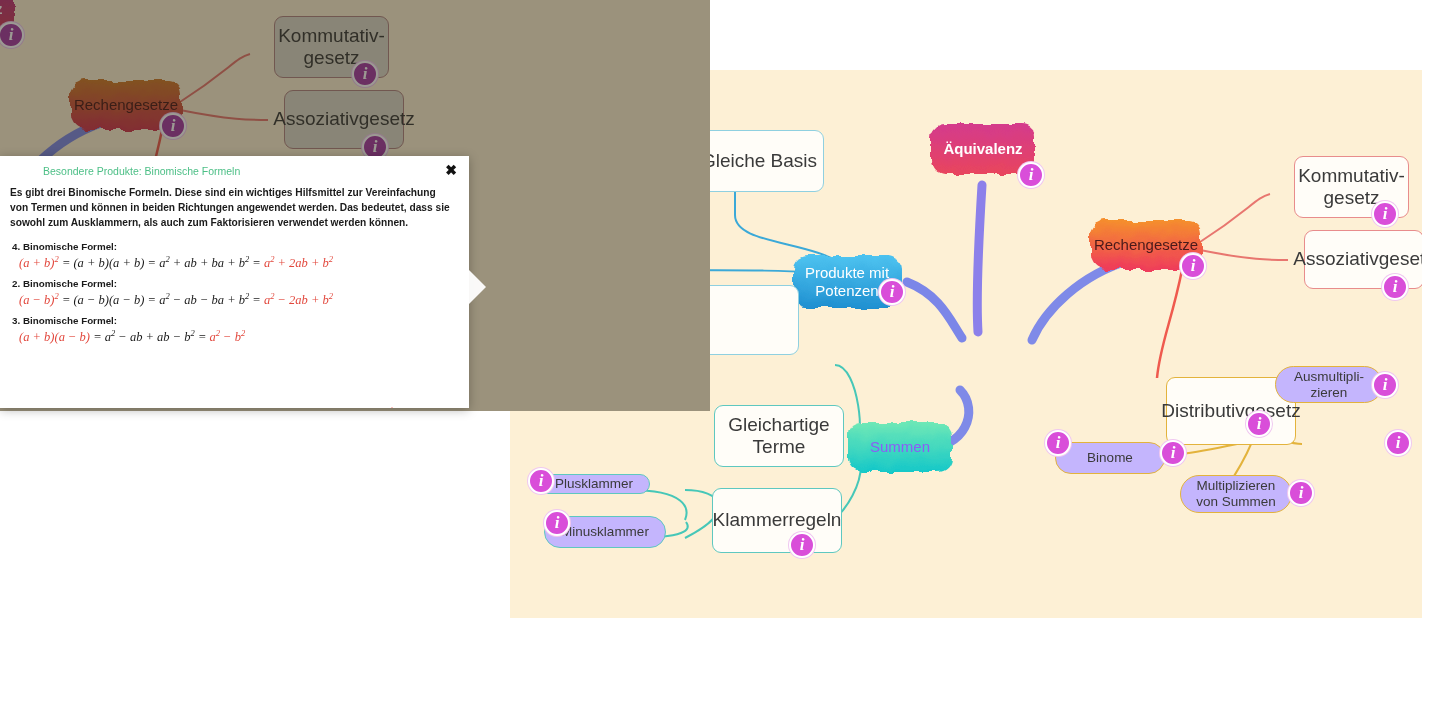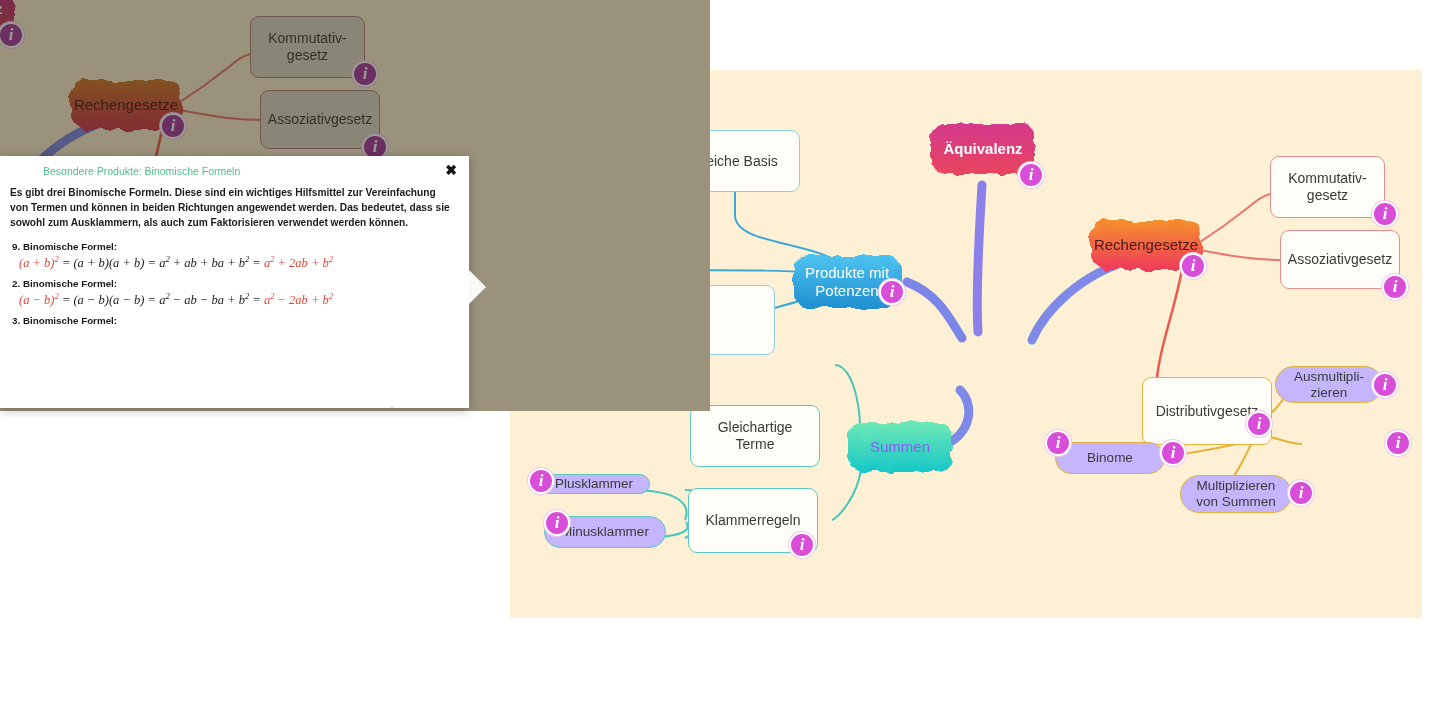--- a/index.html
+++ b/index.html
@@ -28,21 +28,22 @@
     line-height: 1.18;
     color: #3a3a3a;
     white-space: pre-line;
     z-index: 3;
   }
   
   .leaf {
     background: #fffdf8;
     border-radius: 9px;
     border: 1.4px solid #8fd0e0;
-    font-size: 14px;
+    font-size: 19px;
+    margin-left: 24px;
   }
   .pill {
     background: #c4b5fd;
     border-radius: 22px;
     border: 1.4px solid #e3b33c;
     font-size: 13.5px;
   }
   
   .blob {
     color: #2e2e2e;
@@ -405,31 +406,34 @@
   </div>
 
   <div id="scrim"></div>
 
   <div id="dialog">
     <div id="dlg-title">Besondere Produkte: Binomische Formeln</div>
     <div id="dlg-close">✖</div>
     <div id="dlg-body">Es gibt drei Binomische Formeln. Diese sind ein wichtiges Hilfsmittel zur Vereinfachung von Termen und können in beiden Richtungen angewendet werden. Das bedeutet, dass sie sowohl zum Ausklammern, als auch zum Faktorisieren  verwendet werden können.</div>
 
     <div class="formula-block">
-      <div class="f-head">9. Binomische Formel:</div>
+      <div class="f-head">4. Binomische Formel:</div>
       <div class="f-body">
         <span>(a + b)</span><sup>2</sup><span class="blk"> = (a + b)(a + b) = a</span><sup class="blk">2</sup><span class="blk"> + ab + ba + b</span><sup class="blk">2</sup><span class="blk"> = </span><span>a</span><sup>2</sup><span> + 2ab + b</span><sup>2</sup>
       </div>
 
       <div class="f-head">2. Binomische Formel:</div>
       <div class="f-body">
         <span>(a − b)</span><sup>2</sup><span class="blk"> = (a − b)(a − b) = a</span><sup class="blk">2</sup><span class="blk"> − ab − ba + b</span><sup class="blk">2</sup><span class="blk"> = </span><span>a</span><sup>2</sup><span> − 2ab + b</span><sup>2</sup>
       </div>
 
       <div class="f-head">3. Binomische Formel:</div>
+      <div class="f-body">
+        <span>(a + b)(a − b)</span><sup></sup><span class="blk"> = a</span><sup class="blk">2</sup><span class="blk"> − ab + ab − b</span><sup class="blk">2</sup><span class="blk"> = </span><span>a</span><sup>2</sup><span> − b</span><sup>2</sup>
+      </div>
     </div>
 
     <div id="warn">
       <svg id="warn-tri" width="26" height="24" viewBox="0 0 26 24">
         <path d="M13 1 L25.5 23 L0.5 23 Z" fill="#e8211c"></path>
         <rect x="11.8" y="8" width="2.4" height="8" rx="1.1" fill="#ffffff"></rect>
         <circle cx="13" cy="19" r="1.4" fill="#ffffff"></circle>
       </svg>
 
     </div>

